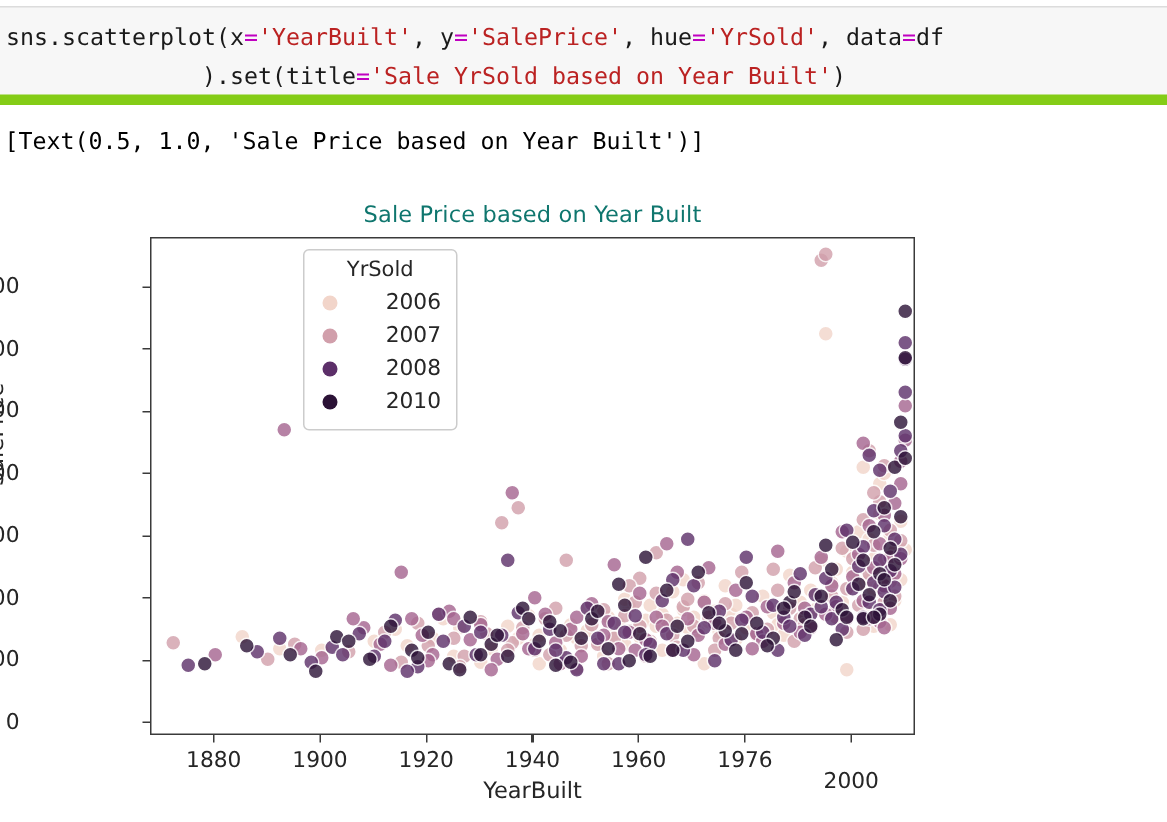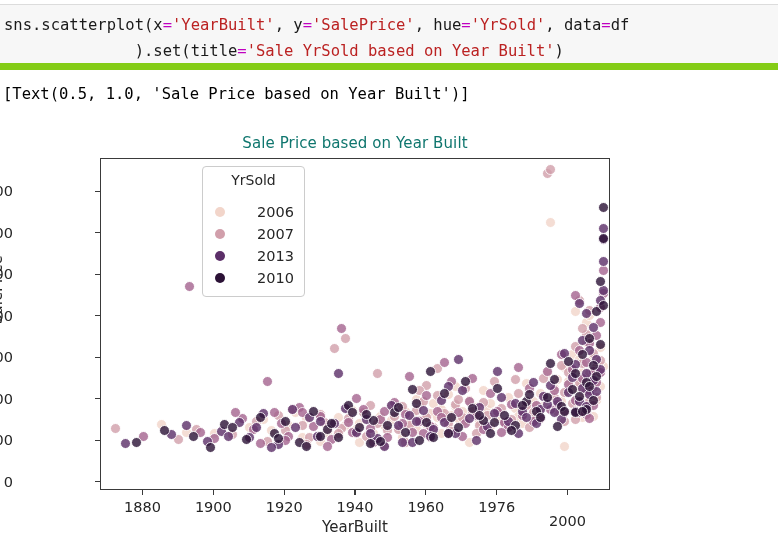--- a/index.html
+++ b/index.html
@@ -159,21 +159,21 @@
     background: #ffffff;
     border: 1px solid #cccccc;
     border-radius: 4px;
     padding: 5px 8px 7px 8px;
     box-sizing: border-box;
   }
   #legend-title {
     font-size: 14px;
     color: #262626;
     text-align: center;
-    margin-bottom: 13px;
+    margin-bottom: 3px;
   }
   .legend-row {
     display: flex;
     align-items: center;
     height: 22px;
   }
   .legend-swatch {
     width: 10px;
     height: 10px;
     border-radius: 50%;
@@ -696,21 +696,21 @@
         <div class="legend-row">
           <span class="legend-swatch" style="background: rgb(242, 213, 202);"></span>
           <span class="legend-text">2006</span>
         </div>
         <div class="legend-row">
           <span class="legend-swatch" style="background: rgb(209, 159, 171);"></span>
           <span class="legend-text">2007</span>
         </div>
         <div class="legend-row">
           <span class="legend-swatch" style="background: rgb(92, 47, 105);"></span>
-          <span class="legend-text">2013</span>
+          <span class="legend-text">2008</span>
         </div>
         <div class="legend-row">
           <span class="legend-swatch" style="background: rgb(43, 18, 54);"></span>
           <span class="legend-text">2010</span>
         </div>
       </div>
   </div>
 
 </div>
 

